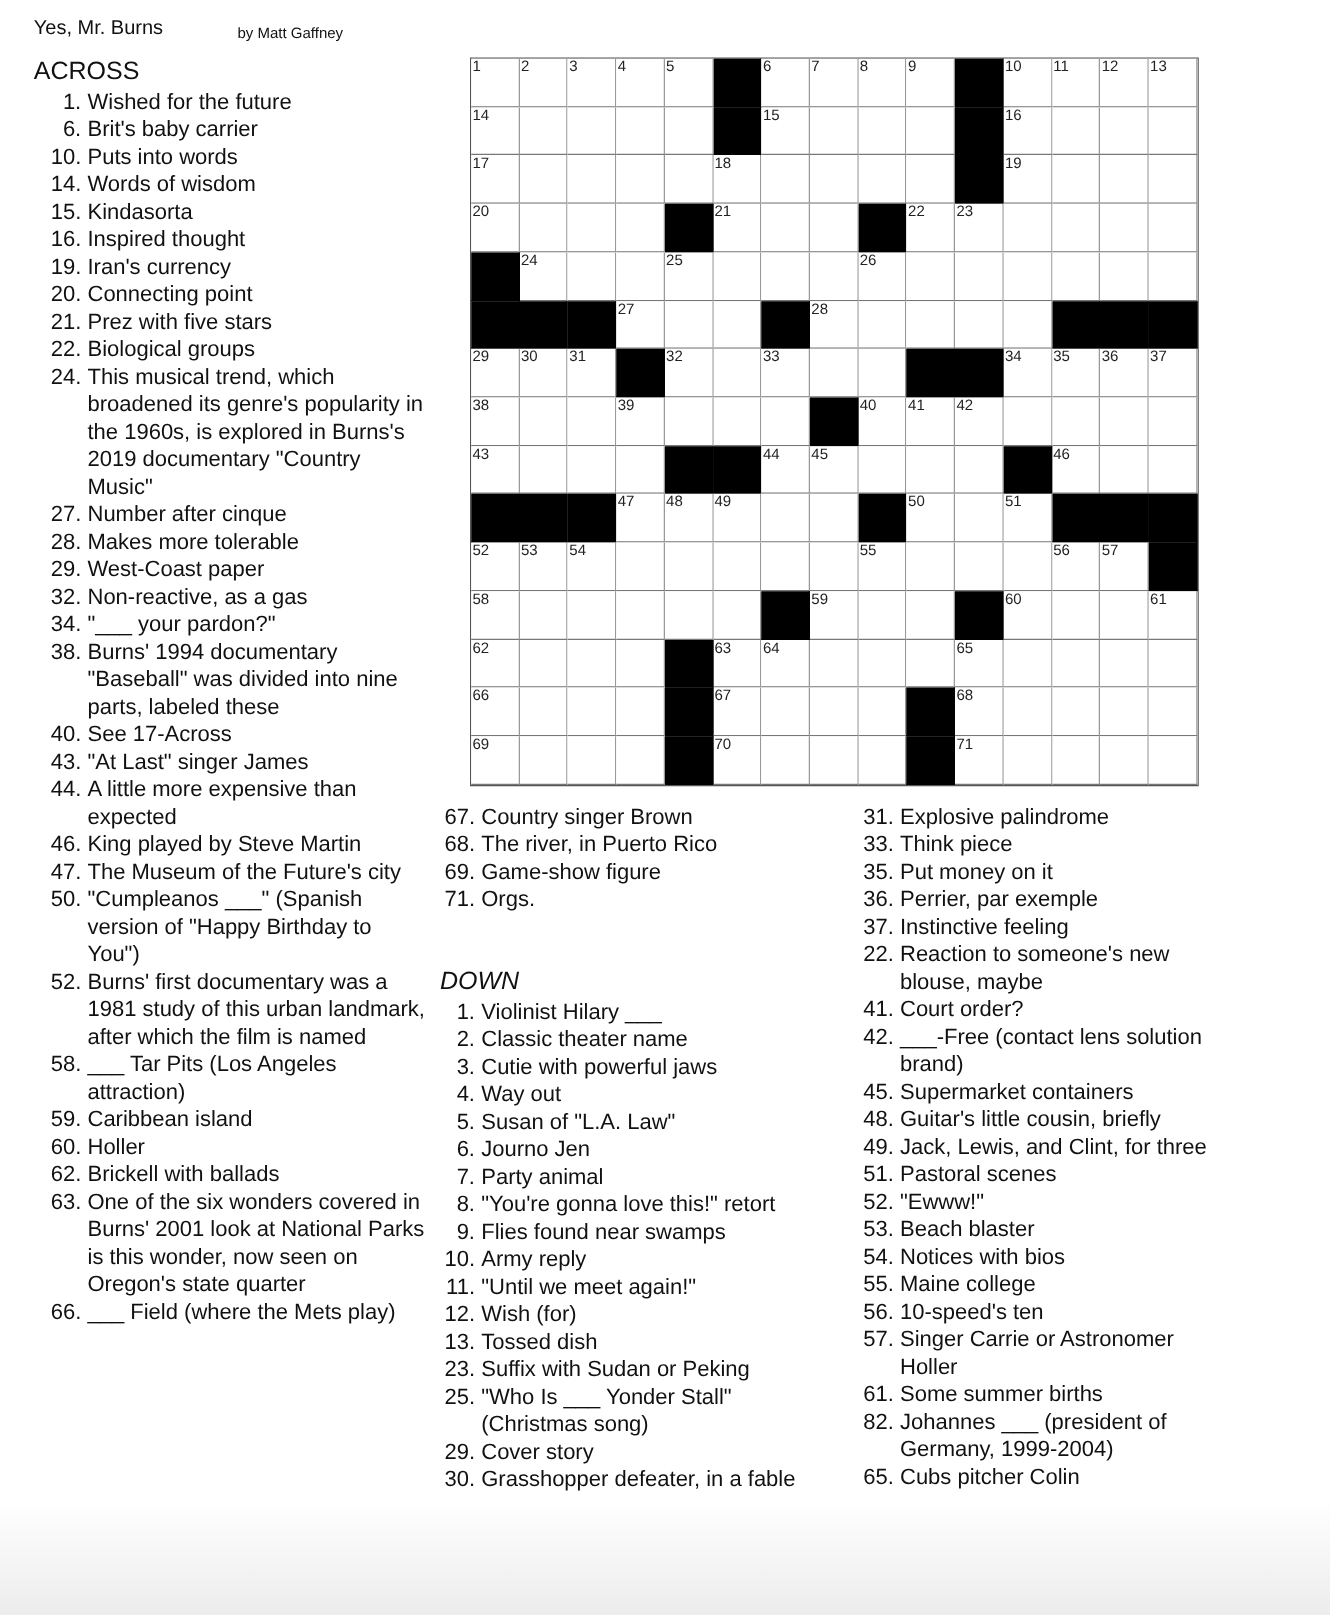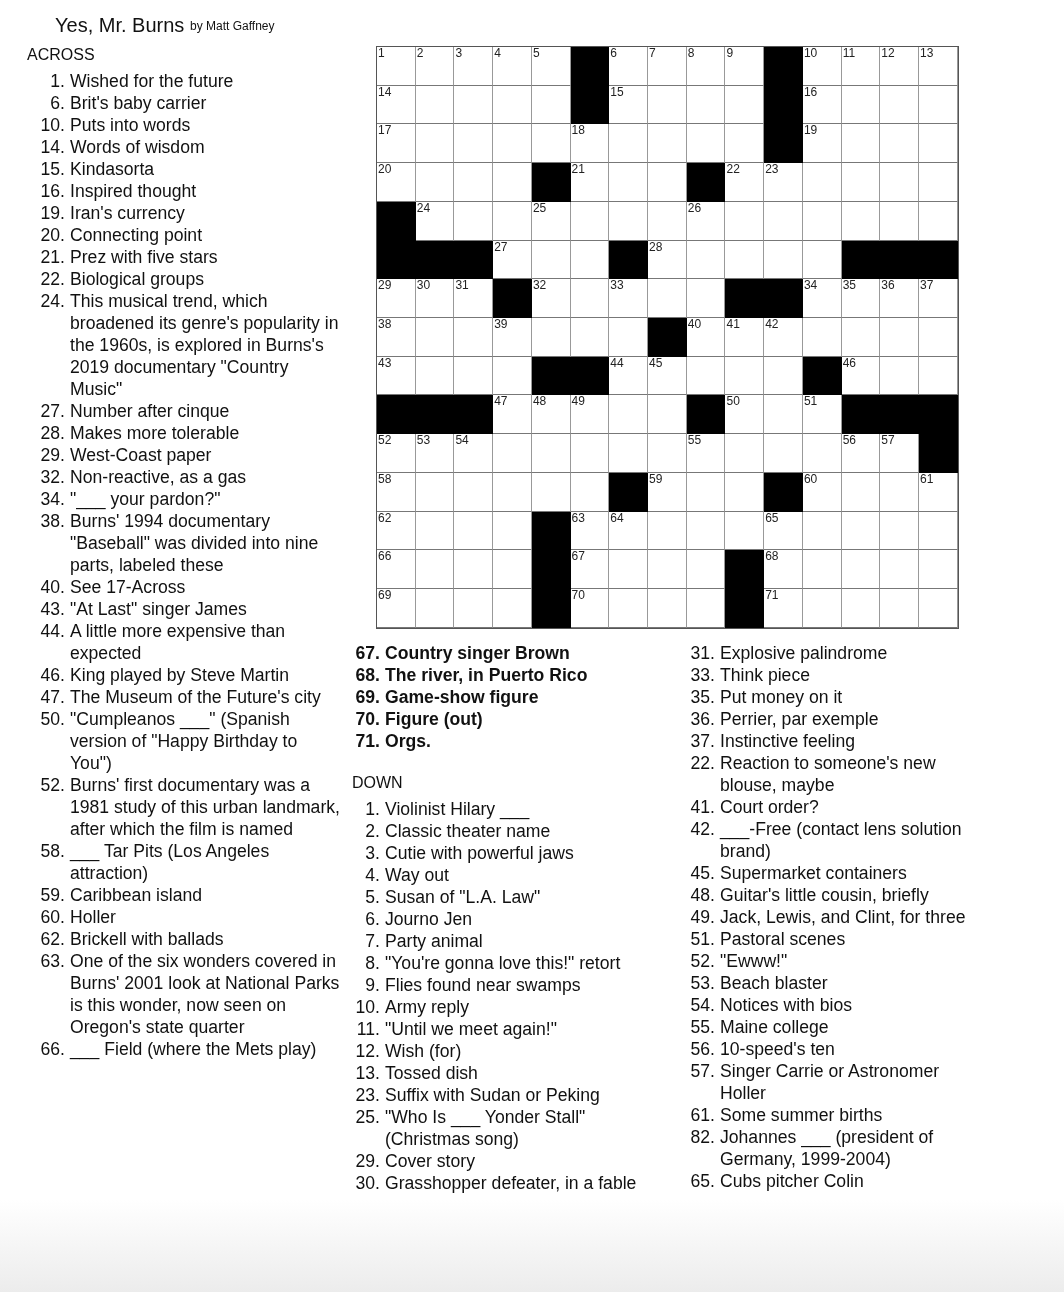--- a/index.html
+++ b/index.html
@@ -1,29 +1,29 @@
 <!DOCTYPE html>
 <html><head>
 <meta charset="utf-8">
 <style>
   html, body { margin:0; padding:0; }
   body {
     width:1064px; height:1292px; position:relative; overflow:hidden;
     background: linear-gradient(to bottom, #ffffff 0px, #ffffff 1200px, #ececec 1292px);
     font-family: "Liberation Sans", sans-serif; color:#111;
   }
-  .title { position:absolute; left:27px; top:14px; font-size:20px;margin-left:28px; }
+  .title { position:absolute; left:27px; top:14px; font-size:16px; }
   .byline { position:absolute; left:190px; top:19px; font-size:12px; }
-  .section-head { position:absolute; font-size:16px; }
+  .section-head { position:absolute; font-size:20px; }
   .clue-list { position:absolute; font-size:17.6px; line-height:22px; }
   .clue { display:flex; }
   .clue .num { width:43px; text-align:right; flex:none; padding-right:5px; box-sizing:border-box; }
   .clue .txt { flex:1; }
   #across-1 { left:27px; top:70px; width:315px; }
-  #across-2 { left:342px; top:642px; width:320px;font-weight:bold; }
+  #across-2 { left:342px; top:642px; width:320px; }
   #down-1 { left:342px; top:798px; width:320px; }
   #down-2 { left:677px; top:642px; width:300px; }
   .grid {
     position:absolute; left:376px; top:46px;
     display:grid; grid-template-columns: repeat(15, 38.73px); grid-template-rows: repeat(15, 38.73px);
     border:1px solid #555; box-sizing:content-box;
   }
   .cell {
     position:relative; border-right:1px solid #999; border-bottom:1px solid #777; box-sizing:border-box;
     background:#fff;
@@ -167,30 +167,26 @@
     </div>
     <div class="clue">
       <span class="num">68.</span>
       <span class="txt">The river, in Puerto Rico</span>
     </div>
     <div class="clue">
       <span class="num">69.</span>
       <span class="txt">Game-show figure</span>
     </div>
     <div class="clue">
-      <span class="num">70.</span>
-      <span class="txt">Figure (out)</span>
-    </div>
-    <div class="clue">
       <span class="num">71.</span>
       <span class="txt">Orgs.</span>
     </div>
   </div>
 
-<div class="section-head" style="left:352px;top:774px;">DOWN</div>
+<div class="section-head" style="left:352px;top:774px;font-style:italic;">DOWN</div>
 <div class="clue-list" id="down-1">
     <div class="clue">
       <span class="num">1.</span>
       <span class="txt">Violinist Hilary ___</span>
     </div>
     <div class="clue">
       <span class="num">2.</span>
       <span class="txt">Classic theater name</span>
     </div>
     <div class="clue">

